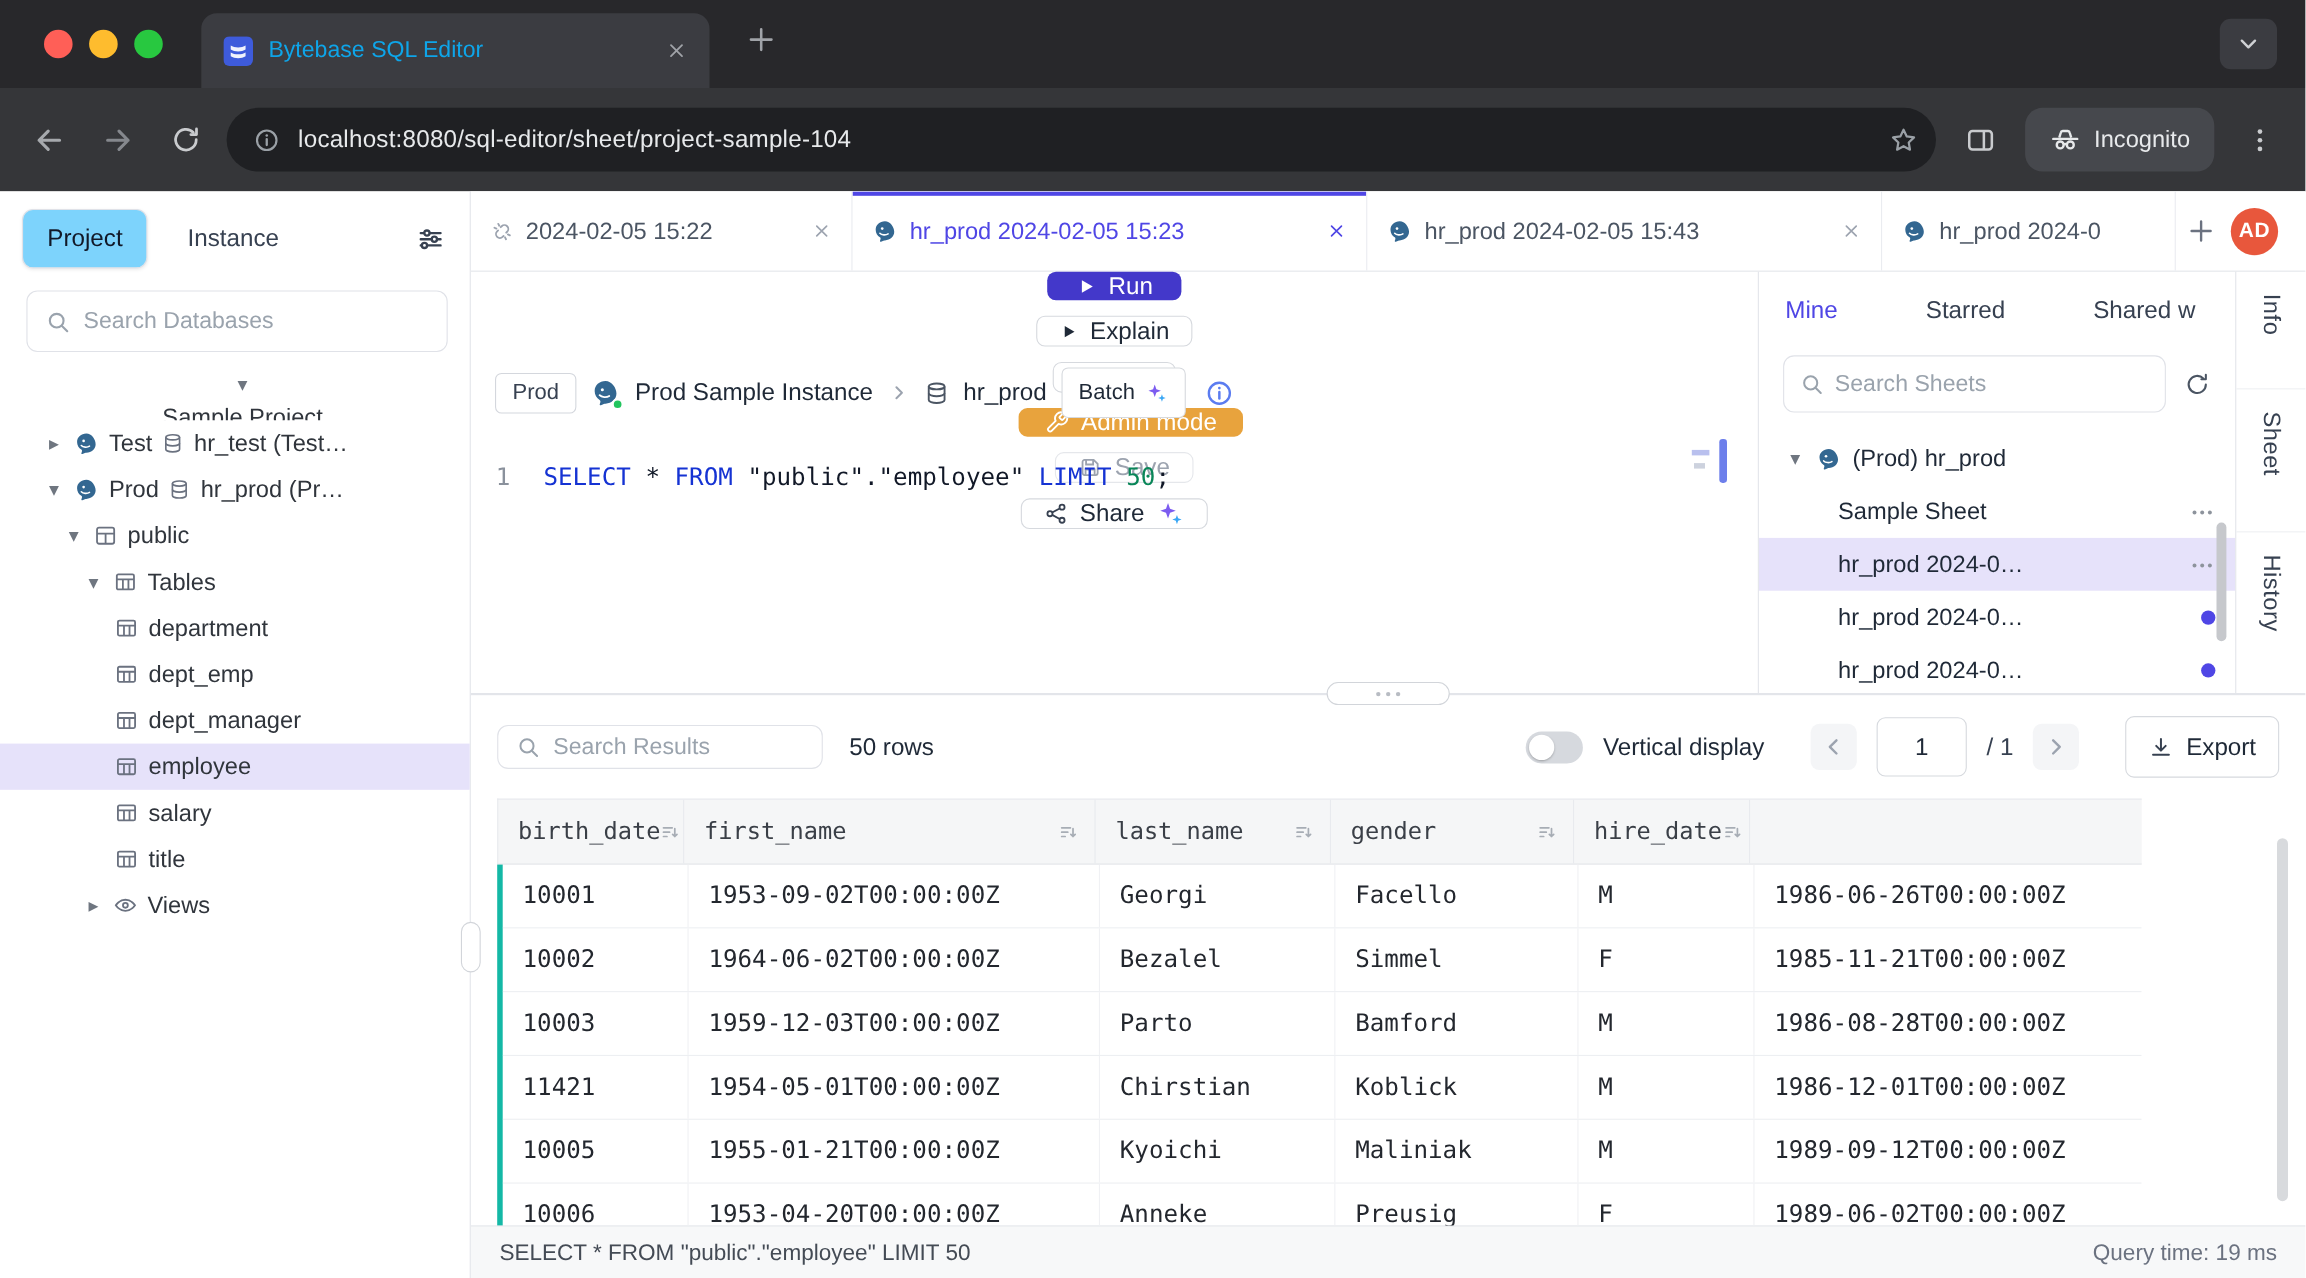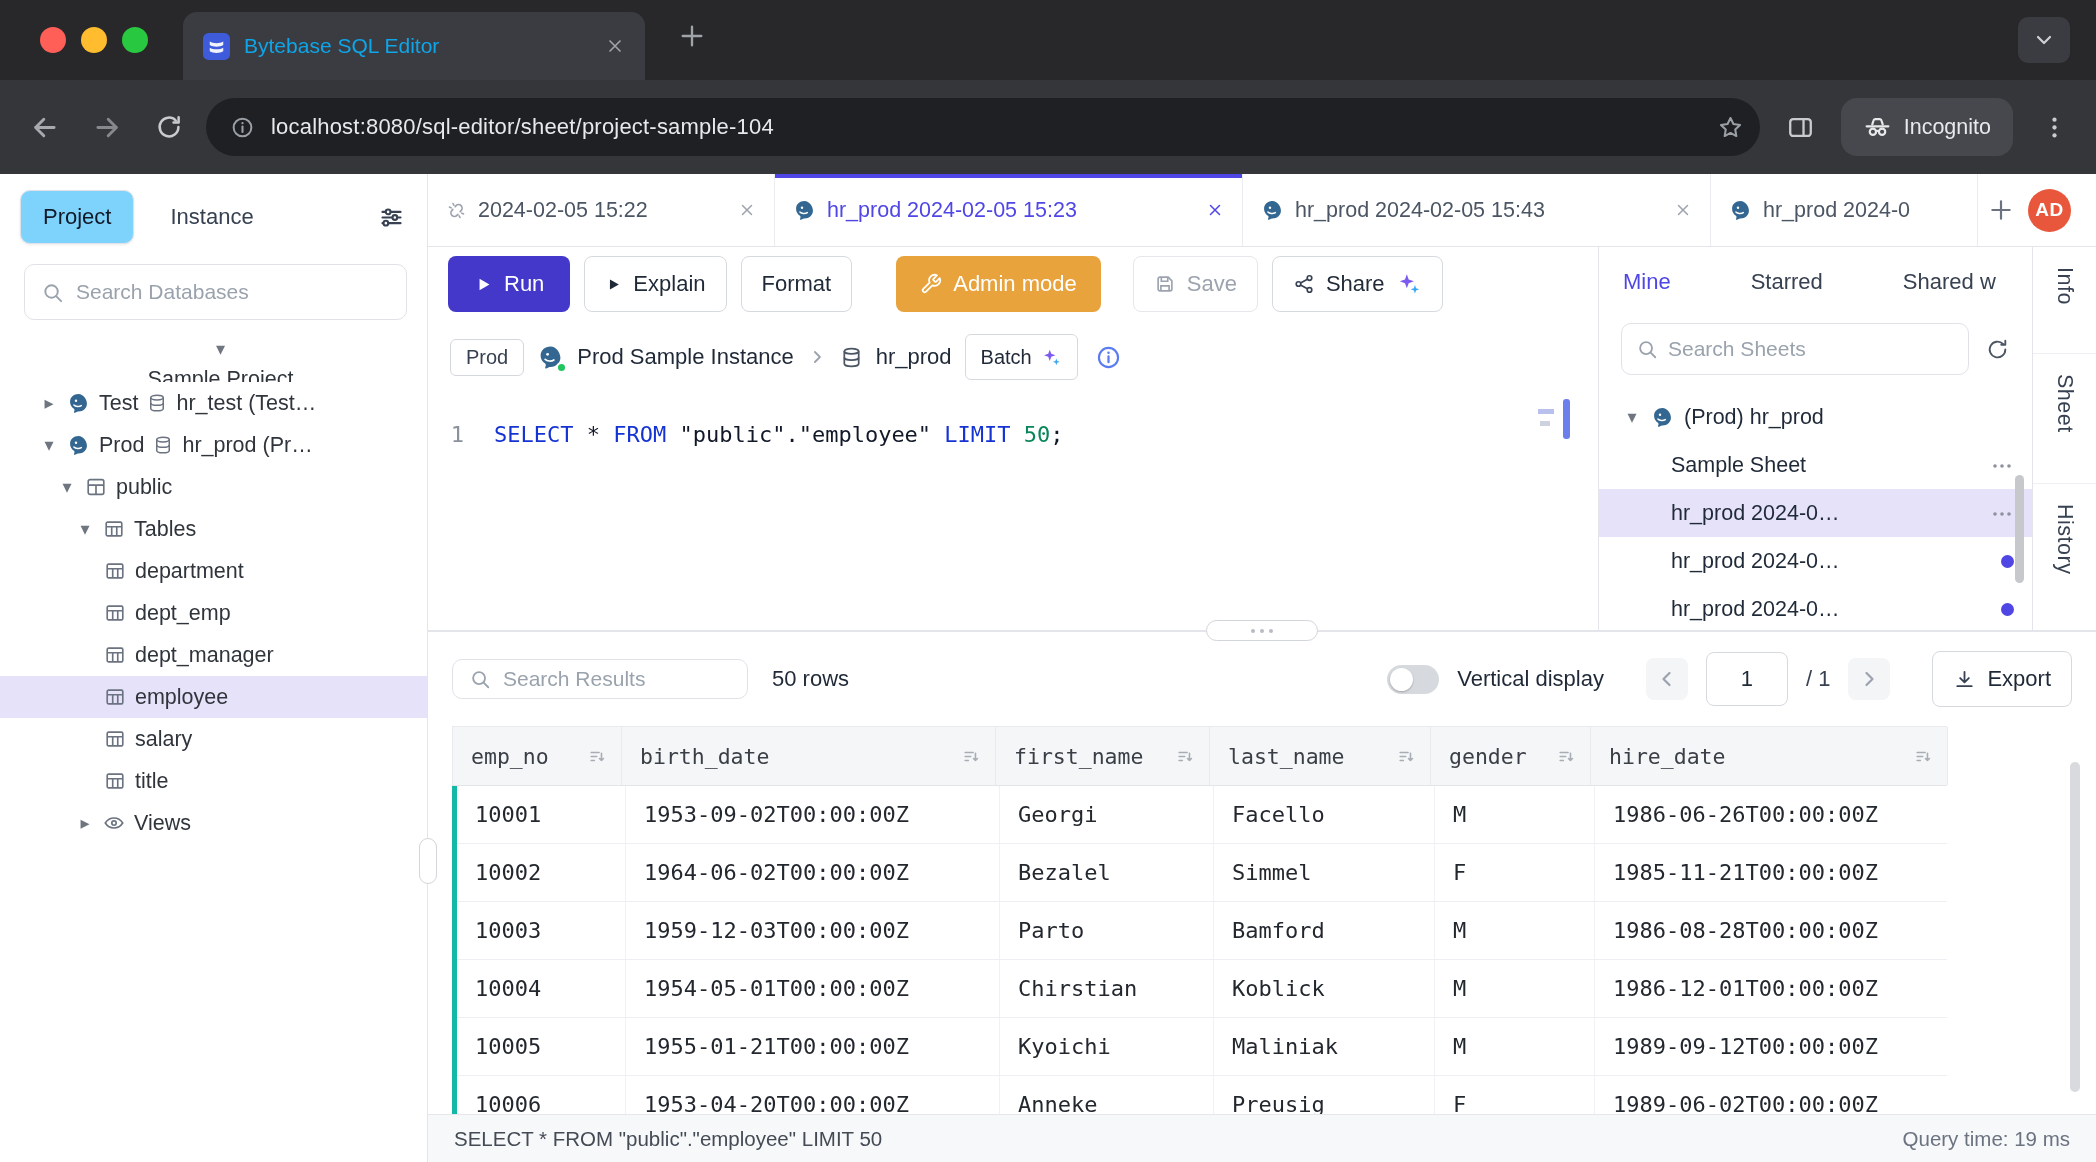--- a/index.html
+++ b/index.html
@@ -61,21 +61,21 @@
   .etab.active::before { content:""; position:absolute; left:0; top:0; right:0; height:4px; background:#4f46e5; }
   .etab .x { color:#9ca3af; }
   .etab.active .x { color:#4f46e5; }
   .plus-tab { align-self:center; margin-left:10px; color:#6b7280; display:grid; place-items:center; }
   .avatar { align-self:center; margin-left:14px; width:43px; height:43px; border-radius:50%; background:#e8573c; color:#fff; font-size:19px; font-weight:bold; display:grid; place-items:center; letter-spacing:.5px; }
 
   
   .middle { height:383px; display:flex; }
   .editor-col { width:1170px; display:flex; flex-direction:column; }
 
-  .toolbar { height:74px; display:flex; align-items:center; padding:0 20px; gap:14px; }
+  .toolbar { height:74px; display:flex; align-items:center; padding:0 20px; gap:14px;flex-direction:column; }
   .btn { height:56px; display:flex; align-items:center; gap:11px; border-radius:8px; font-size:22px; padding:0 20px; background:#fff; border:1.5px solid #d6d9de; color:#1f2937; cursor:pointer; font-family:inherit; }
   .btn-run { background:#4338ca; border:none; color:#fff; padding:0 26px; font-weight:500; }
   .btn-admin { background:#e8a33d; border:none; color:#fff; margin-left:30px; padding:0 24px; }
   .btn-save { margin-left:18px; border-color:#e5e7eb; color:#9ca3af; }
   .btn .play { color:currentColor; }
 
   .breadcrumb { height:72px; display:flex; align-items:center; gap:13px; padding:0 22px; font-size:22px; color:#1f2937; }
   .env-badge { border:1.5px solid #d4d7dd; border-radius:6px; padding:6px 15px; font-size:20px; color:#374151; }
   .inst-ic { position:relative; display:inline-flex; }
   .green-dot { position:absolute; right:-3px; bottom:-2px; width:11px; height:11px; border-radius:50%; background:#22c55e; border:2px solid #fff; }
@@ -690,26 +690,20 @@
             <svg class="ic" width="23" height="23" style="color:#374151">
                 <use href="#i-download"></use>
               </svg>
             <span>Export</span>
           </button>
         </div>
 
         <div class="rtable">
           <div class="thead">
             <div class="th">
-                <span>emp_no</span>
-                <svg class="ic sort" width="19" height="19">
-                  <use href="#i-sort"></use>
-                </svg>
-              </div>
-            <div class="th">
                 <span>birth_date</span>
                 <svg class="ic sort" width="19" height="19">
                   <use href="#i-sort"></use>
                 </svg>
               </div>
             <div class="th">
                 <span>first_name</span>
                 <svg class="ic sort" width="19" height="19">
                   <use href="#i-sort"></use>
                 </svg>
@@ -752,21 +746,21 @@
             </div>
             <div class="tr">
               <div class="td">10003</div>
               <div class="td">1959-12-03T00:00:00Z</div>
               <div class="td">Parto</div>
               <div class="td">Bamford</div>
               <div class="td">M</div>
               <div class="td">1986-08-28T00:00:00Z</div>
             </div>
             <div class="tr">
-              <div class="td">10004</div>
+              <div class="td">11421</div>
               <div class="td">1954-05-01T00:00:00Z</div>
               <div class="td">Chirstian</div>
               <div class="td">Koblick</div>
               <div class="td">M</div>
               <div class="td">1986-12-01T00:00:00Z</div>
             </div>
             <div class="tr">
               <div class="td">10005</div>
               <div class="td">1955-01-21T00:00:00Z</div>
               <div class="td">Kyoichi</div>

